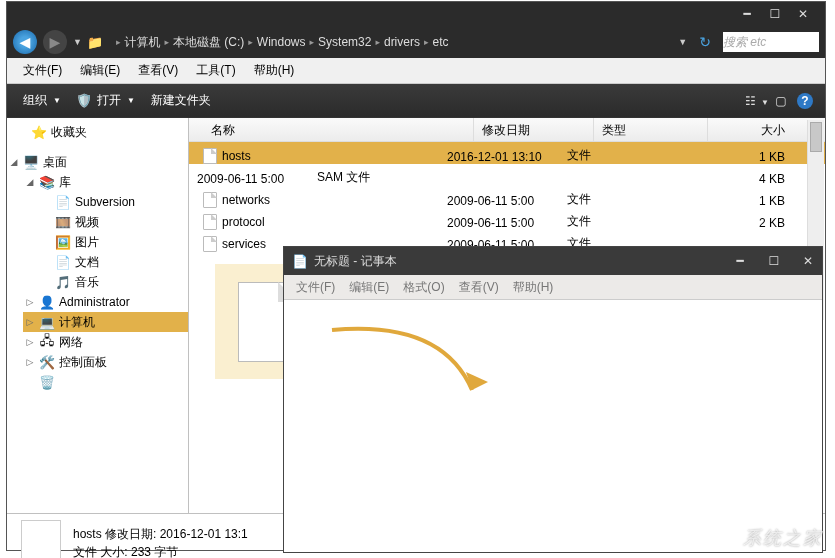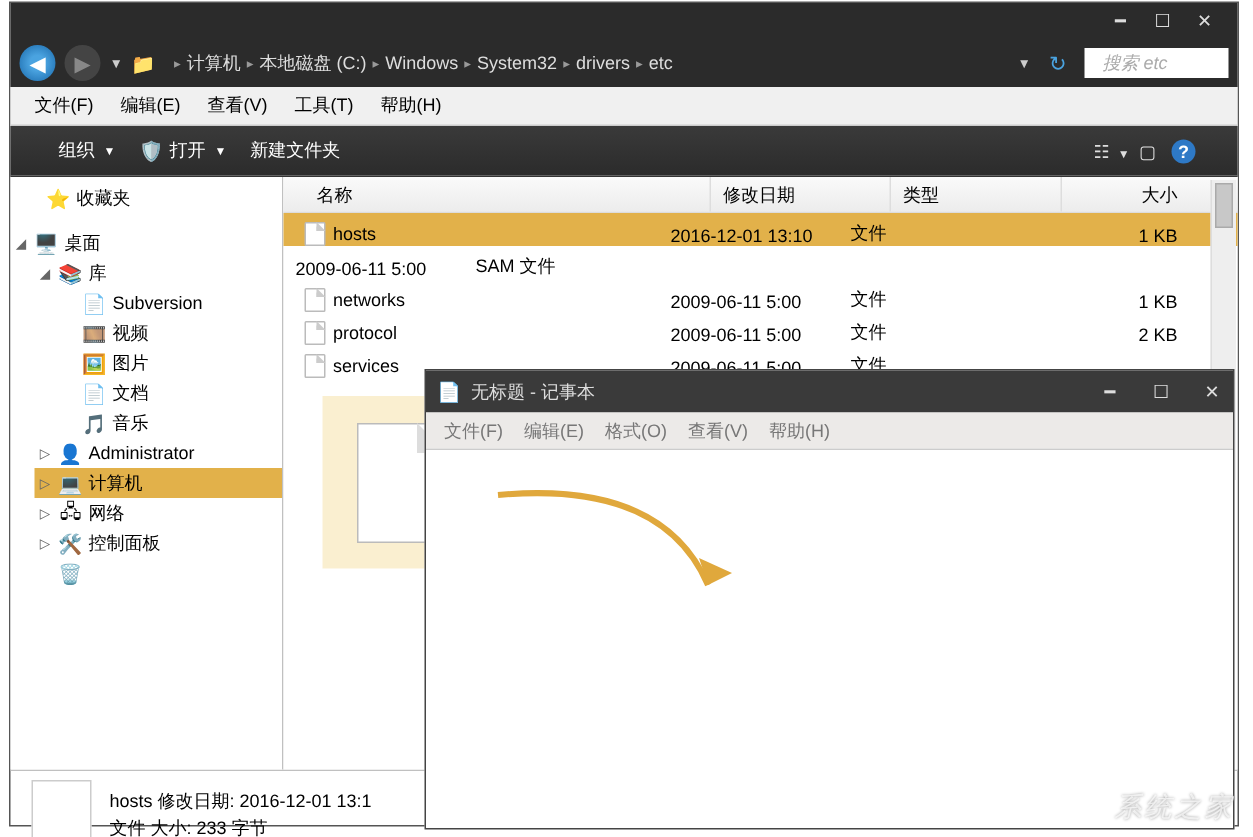--- a/index.html
+++ b/index.html
@@ -13,26 +13,26 @@
 
 .navbar { background:#2b2b2b; height:32px; display:flex; align-items:center; color:#ddd; padding:0 6px; gap:6px; }
 .nav-arrow { width:24px; height:24px; border-radius:50%; display:flex; align-items:center; justify-content:center; font-size:14px; }
 .nav-arrow.back { background:radial-gradient(circle,#4aa3e0 30%,#1766a8 100%); color:#fff; }
 .nav-arrow.fwd { background:#444; color:#888; }
 .nav-drop { color:#ccc; font-size:9px; }
 .breadcrumb { flex:1; display:flex; align-items:center; gap:4px; padding:0 6px; height:22px; font-size:12px; }
 .breadcrumb .sep { color:#999; font-size:9px; }
 .breadcrumb span { color:#ddd; }
 .nav-refresh { color:#4aa3e0; font-size:14px; margin:0 6px; }
-.searchbox { background:#fff; width:96px; height:20px; display:flex; align-items:center; padding:0 12px; color:#aaa; font-style:italic; }
+.searchbox { background:#fff; width:96px; height:20px; display:flex; align-items:center; padding:0 0; color:#aaa; font-style:italic; }
 
 .menubar { background:#f0f0f0; height:26px; border-bottom:1px solid #ccc; display:flex; align-items:center; padding-left:10px; gap:6px; }
 .menubar span { color:#000; padding:3px 6px; }
 
-.toolbar { height:34px; background:linear-gradient(#3a3a3a,#2b2b2b); border-bottom:1px solid #333; display:flex; align-items:center; padding:0 24px; color:#fff; }
+.toolbar { height:34px; background:linear-gradient(#3a3a3a,#2b2b2b); border-bottom:1px solid #333; display:flex; align-items:center; padding:0 8px; color:#fff; }
 .toolbar .drop { font-size:8px; margin-left:2px; }
 .toolbar .t-item { display:flex; align-items:center; gap:4px; padding:0 8px; }
 .toolbar .spacer { flex:1; }
 .toolbar .icon-btn { width:24px; text-align:center; color:#ddd; }
 .help { display:inline-block; width:16px; height:16px; border-radius:50%; background:#2e79c6; color:#fff; font-weight:bold; text-align:center; line-height:16px; }
 
 .main { display:flex; height:395px; }
 
 .sidebar { width:182px; border-right:1px solid #c0c0c0; background:#fff; overflow:hidden; padding-top:4px; }
 .tree-group { padding-left:16px; position:relative; }
@@ -233,20 +233,21 @@
               <span class="file-icon"></span>
               <span>hosts</span>
             </div>
           <div class="cell date">2016-12-01 13:10</div>
             <div class="cell type">文件</div>
             <div class="cell size">1 KB</div>
         </div>
         <div class="row">
           <div class="cell date">2009-06-11 5:00</div>
             <div class="cell type">SAM 文件</div>
+            <div class="cell size">4 KB</div>
         </div>
         <div class="row">
           <div class="cell name">
               <span class="file-icon"></span>
               <span>networks</span>
             </div>
           <div class="cell date">2009-06-11 5:00</div>
             <div class="cell type">文件</div>
             <div class="cell size">1 KB</div>
         </div>

